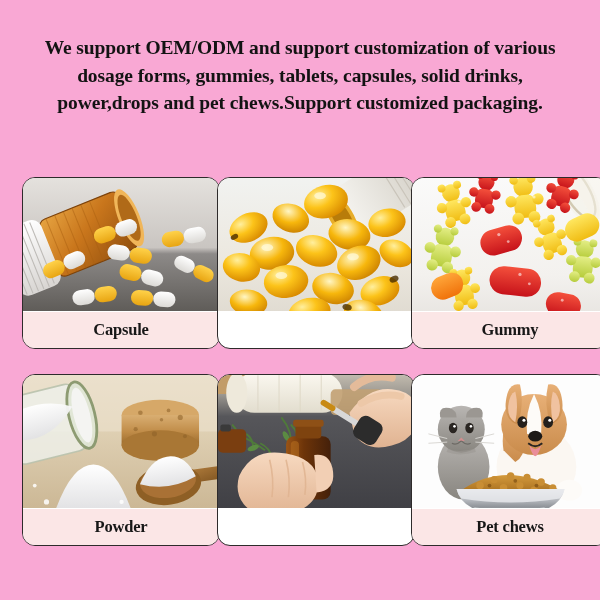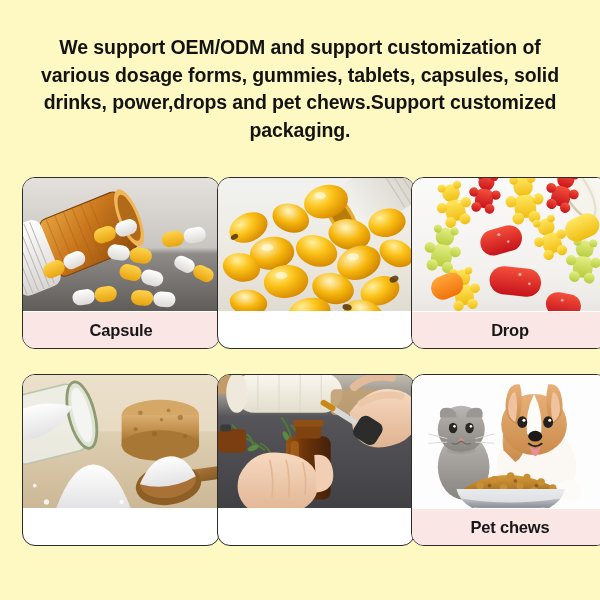--- a/index.html
+++ b/index.html
@@ -12,21 +12,22 @@
     height: 600px;
     overflow: hidden;
     font-family: "Liberation Sans", sans-serif;
     color: #1a1a1a;
   }
 
   #page {
     position: relative;
     width: 600px;
     height: 600px;
-    background: #fef9c3;
+    background: #f9a8d4;
+    font-family: Liberation Serif, serif;
   }
 
   
   #headline {
     position: absolute;
     left: 26px;
     top: 34px;
     width: 548px;
     text-align: center;
     font-size: 19.5px;
@@ -354,21 +355,21 @@
               <circle cx="92" cy="92" r="1.4"></circle>
                 <circle cx="100" cy="100" r="1.2"></circle>
               <circle cx="40" cy="30" r="1.3"></circle>
                 <circle cx="104" cy="26" r="1.3"></circle>
               <circle cx="128" cy="114" r="1.2"></circle>
             </g>
           </g>
         </svg>
       </div>
       <div class="card-label">
-        <span class="card-label-text">Drop</span>
+        <span class="card-label-text">Gummy</span>
       </div>
     </div>
 
     <div class="card">
       <div class="card-photo">
         <svg viewBox="0 0 167 133" preserveAspectRatio="xMidYMid slice">
           <defs>
             <linearGradient id="pwBg" x1="0" y1="0" x2="0" y2="1">
               <stop offset="0%" stop-color="#e8ddc8"></stop>
               <stop offset="45%" stop-color="#decfb2"></stop>
@@ -424,20 +425,23 @@
             <path d="M100 100 q12 -20 26 -20 q16 0 22 20 q-24 10 -48 0 z" fill="url(#pwWhite)"></path>
           </g>
 
           <g fill="#ffffff" opacity="0.85">
             <circle cx="20" cy="118" r="2.2"></circle>
               <circle cx="96" cy="128" r="2"></circle>
             <circle cx="10" cy="104" r="1.6"></circle>
               <circle cx="84" cy="118" r="1.8"></circle>
           </g>
         </svg>
+      </div>
+      <div class="card-label">
+        <span class="card-label-text">Powder</span>
       </div>
     </div>
 
     <div class="card">
       <div class="card-photo">
         <svg viewBox="0 0 167 133" preserveAspectRatio="xMidYMid slice">
           <defs>
             <linearGradient id="drBg" x1="0" y1="0" x2="0" y2="1">
               <stop offset="0%" stop-color="#d8cfc0"></stop>
               <stop offset="20%" stop-color="#9b9790"></stop>

